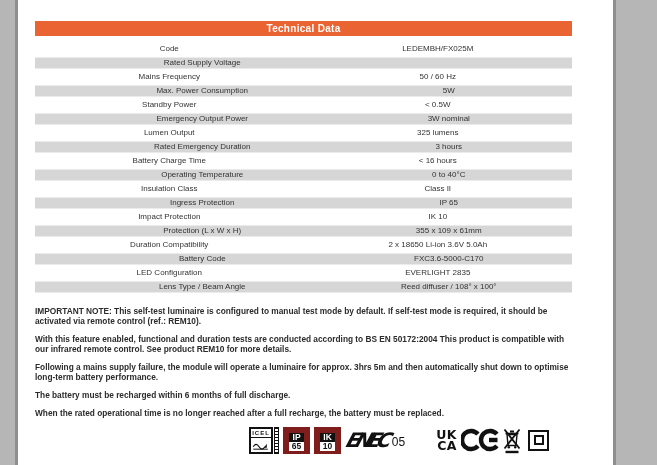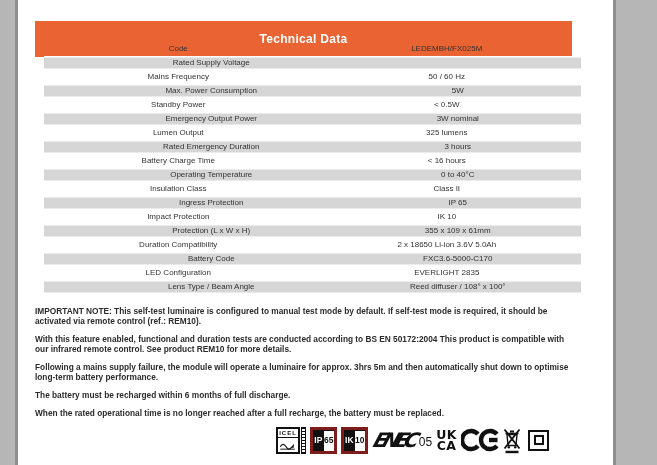--- a/index.html
+++ b/index.html
@@ -1,42 +1,42 @@
 <!DOCTYPE html>
 <html style="--accent: #ea6332; --row_alt: #d6d6d6;"><head>
 <meta charset="utf-8">
 <style>
   html,body{margin:0;padding:0;}
   body{font-family:"Liberation Sans", sans-serif; background:#b6b6b6;}
   .canvas{position:relative;width:657px;height:465px;overflow:hidden;background:#b6b6b6;}
   .page{position:absolute;top:0;left:15px;width:595px;height:465px;background:#ffffff;
         border-left:3px solid #8f8f8f;border-right:3px solid #8f8f8f;}
   
-  .tbl-header{position:absolute;left:35px;top:21px;width:537px;height:36px;background:var(--accent,#ea6332);
-      color:#fff;font-weight:bold;font-size:12px;display:flex;align-items:center;justify-content:center;letter-spacing:.3px;}
-  .tbl{position:absolute;left:44px;top:42px;width:537px;}
+  .tbl-header{position:absolute;left:35px;top:21px;width:537px;height:15px;background:var(--accent,#ea6332);
+      color:#fff;font-weight:bold;font-size:10px;display:flex;align-items:center;justify-content:center;letter-spacing:.3px;}
+  .tbl{position:absolute;left:35px;top:42px;width:537px;}
   .trow{display:flex;height:14px;align-items:center;}
   .trow.alt{background:var(--row_alt,#d6d6d6);box-shadow:inset 0 1.5px 0 #fff, inset 0 -1.5px 0 #fff;padding-left:44px;}
   .cell{width:50%;text-align:center;font-size:8px;color:#333;line-height:14px;white-space:nowrap;}
   
   .notes{position:absolute;left:35px;top:307px;width:537px;font-weight:bold;}
   .notes p{margin:0 0 8.5px 0;font-size:8.3px;line-height:1.17;color:#2b2b2b;}
   
   .icons{position:absolute;left:35px;top:424px;width:514px;height:32px;display:flex;align-items:center;justify-content:flex-end;gap:4px;}
-  .badge-box{box-sizing:border-box;border:3px solid #7f1d1d;width:27px;height:27px;display:flex;flex-direction:row;}
+  .badge-box{box-sizing:border-box;border:6px solid #7f1d1d;width:27px;height:27px;display:flex;flex-direction:column;}
   .badge-top{flex:1;background:#111;color:#fff;font-weight:bold;font-size:8.5px;display:flex;align-items:center;justify-content:center;line-height:1;}
   .badge-bot{flex:1;background:#fff;color:#111;font-weight:bold;font-size:8.5px;display:flex;align-items:center;justify-content:center;line-height:1;border-top:1px solid #111;}
   .icel{display:flex;height:27px;}
   .icel-main{box-sizing:border-box;width:24px;border:2px solid #111;display:flex;flex-direction:column;align-items:center;background:#fff;}
   .icel-word{font-size:6px;font-weight:bold;letter-spacing:1px;color:#111;line-height:1.4;border-bottom:1px solid #111;width:100%;text-align:center;}
   .icel-strip{width:5px;margin-left:1px;background:repeating-linear-gradient(#111 0 1px, #fff 1px 3px);border:1px solid #111;box-sizing:border-box;}
   .enec-wrap{display:flex;align-items:flex-end;height:27px;margin-left:2px;}
   .enec{font-weight:bold;font-style:italic;font-size:20px;letter-spacing:-4.5px;color:#111;transform:skewX(-18deg);line-height:27px;font-family:"DejaVu Sans", sans-serif;}
   .enec-year{font-size:12px;font-weight:normal;color:#111;margin-left:4px;margin-bottom:5px;}
-  .ukca{font-weight:800;font-size:12.5px;line-height:.88;color:#111;letter-spacing:.5px;text-align:center;font-family:"DejaVu Sans", sans-serif;}
+  .ukca{font-weight:800;font-size:12.5px;line-height:.88;color:#111;letter-spacing:.5px;text-align:right;font-family:"DejaVu Sans", sans-serif;margin-left:27px;}
   .dsq{box-sizing:border-box;width:21px;height:21px;border:2px solid #111;display:flex;align-items:center;justify-content:center;margin-left:3px;}
   .dsq-in{box-sizing:border-box;width:10px;height:10px;border:2px solid #111;}
 </style>
 </head>
 <body>
 
 <div class="canvas">
   <div class="page"></div>
 
   <div class="tbl-header">Technical Data</div>

